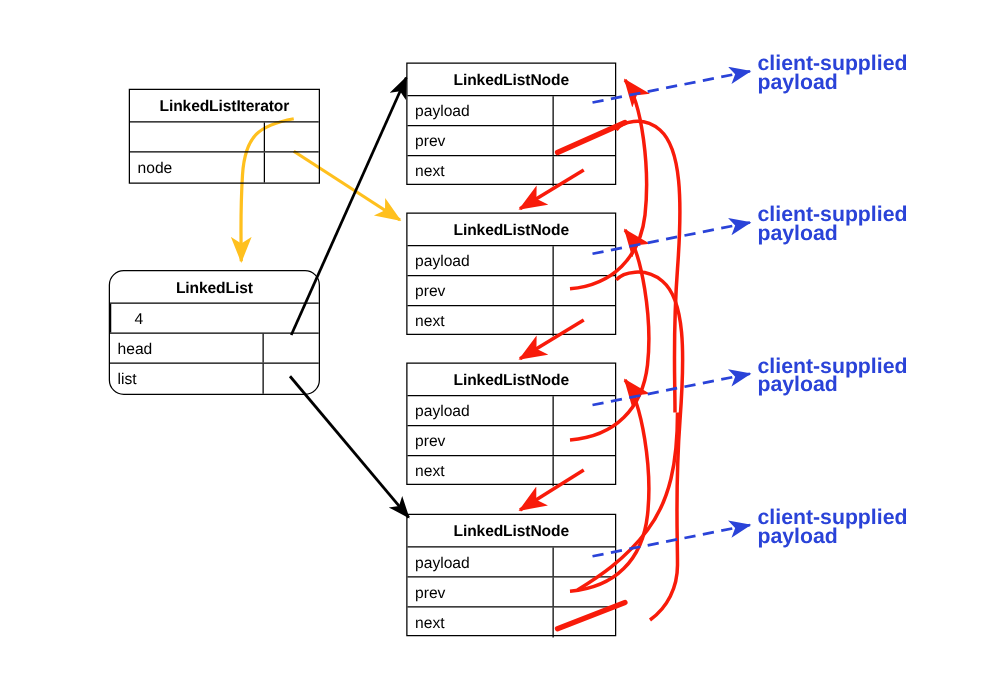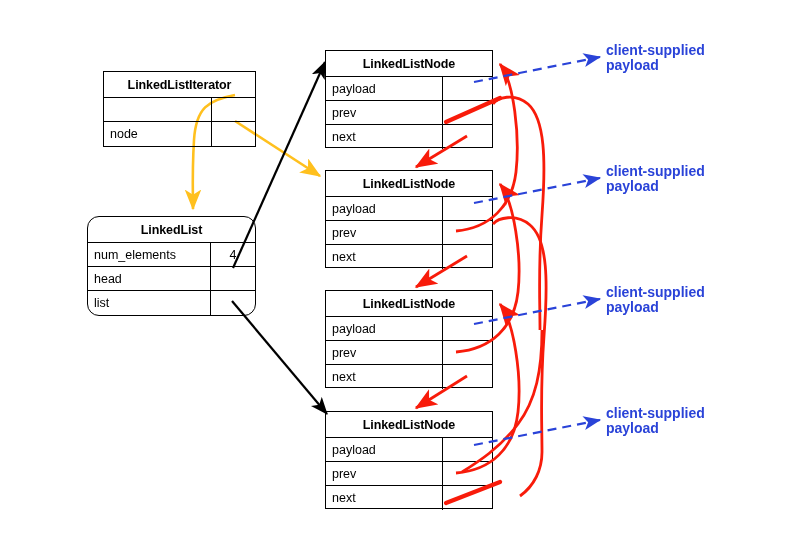--- a/index.html
+++ b/index.html
@@ -67,21 +67,21 @@
     font-size: 12.5px;
     line-height: 24px;
     text-align: center;
     color: #000;
   }
 
   .callout {
     position: absolute;
     color: #2A43D8;
     font-weight: bold;
-    font-size: 14px;
+    font-size: 17px;
     line-height: 15px;
     white-space: pre-line;
     z-index: 4;
   }
 </style>
 </head>
 <body>
 
 <div id="canvas">
 
@@ -118,21 +118,20 @@
     </div>
     <div class="row">
       <div class="cell-label" style="width:107px;">node</div>
       <div class="cell-value" style="width:44px;"></div>
     </div>
   </div>
 
   <div class="box" style="left:87px; top:216px; width:169px; height:100px;border-radius:12px;">
     <div class="box-title">LinkedList</div>
     <div class="row">
-      <div class="cell-label" style="width:122px;">num_elements</div>
       <div class="cell-value" style="width:45px;">4</div>
     </div>
     <div class="row">
       <div class="cell-label" style="width:122px;">head</div>
       <div class="cell-value" style="width:45px;"></div>
     </div>
     <div class="row">
       <div class="cell-label" style="width:122px;">list</div>
       <div class="cell-value" style="width:45px;"></div>
     </div>

